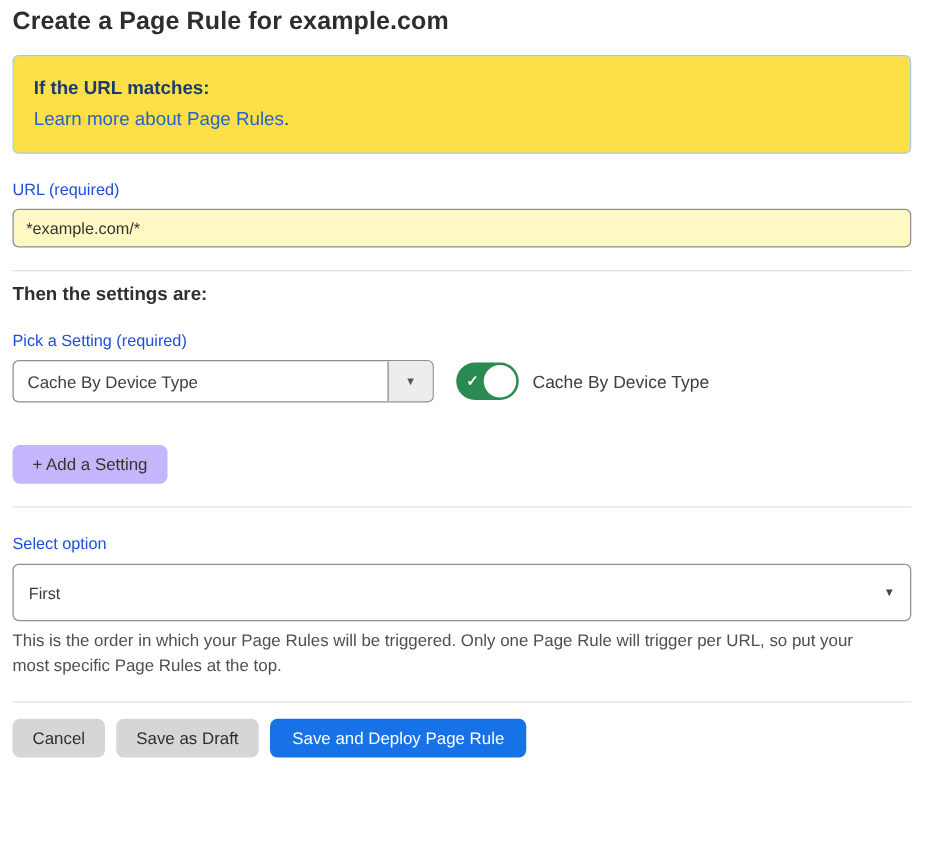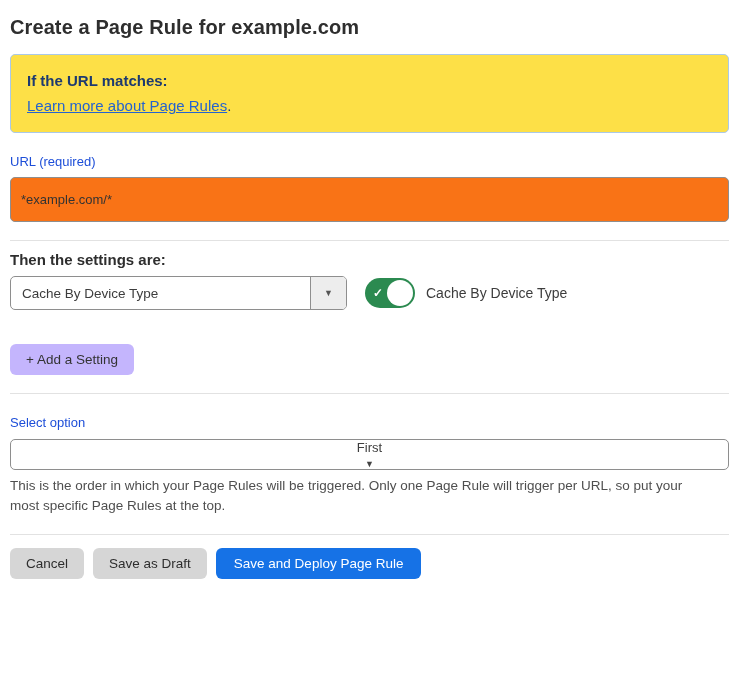--- a/index.html
+++ b/index.html
@@ -5,21 +5,21 @@
   * { box-sizing: border-box; margin: 0; padding: 0; }
   html, body {
     width: 750px;
     background: #ffffff;
     font-family: "Liberation Sans", sans-serif;
     color: #333333;
   }
   .page {
     width: 750px;
     height: 688px;
-    padding: 14px 21px 0 10px;
+    padding: 4px 21px 0 10px;
     overflow: hidden;
   }
   .page-title {
     font-size: 20px;
     font-weight: 700;
     color: #2e2e2e;
     letter-spacing: 0.1px;
     padding-top: 2px;
   }
   
@@ -29,41 +29,40 @@
     border: 1px solid #aac9e8;
     border-radius: 5px;
     padding: 13px 16px 14px 16px;
     color: #1d3a70;
     font-size: 15px;
     line-height: 25px;
   }
   .info-heading { font-weight: 700; }
   .info-link {
     color: #2563cf;
-    text-decoration: underline;
     cursor: pointer;
   }
   .info-period { color: #1d3a70; }
   
   .field-label {
     margin-top: 21px;
     font-size: 13px;
     color: #1d4ed8;
   }
   .text-input {
     margin-top: 8px;
     width: 100%;
-    height: 45px;
+    height: 31px;
     border: 1px solid #8e8e8e;
     border-radius: 5px;
     padding: 0 10px;
     font-size: 13px;
     color: #333333;
     font-family: "Liberation Sans", sans-serif;
-    background: #f97316;
+    background: #fef9c3;
     outline: none;
   }
   .helper-text {
     margin-top: 7px;
     font-size: 13px;
     color: #4f4f4f;
   }
   .divider {
     border: none;
     border-top: 1px solid #e2e2e2;
@@ -156,30 +155,29 @@
     border-radius: 6px;
     padding: 8px 16px;
     font-size: 13.5px;
     font-family: "Liberation Sans", sans-serif;
     cursor: pointer;
   }
   
   .full-select {
     margin-top: 9px;
     width: 100%;
-    height: 31px;
+    height: 46px;
     border: 1px solid #8e8e8e;
     border-radius: 5px;
     background: #ffffff;
     display: flex;
     align-items: center;
     justify-content: space-between;
     padding: 0 12px;
     cursor: pointer;
-    flex-direction: column;
   }
   .full-select .select-text { font-size: 13px; color: #3d3d3d; }
   .full-select .caret { font-size: 9px; color: #444444; }
   .order-helper {
     margin-top: 6px;
     font-size: 13.5px;
     line-height: 20px;
     color: #4f4f4f;
     max-width: 700px;
   }
@@ -213,20 +211,21 @@
     <div><a class="info-link">Learn more about Page Rules</a><span class="info-period">.</span></div>
   </div>
 
   <div class="field-label">URL (required)</div>
   <input class="text-input" type="text" value="*example.com/*" style="">
 
   <hr class="divider">
 
   <div class="section-heading">Then the settings are:</div>
 
+  <div class="field-label">Pick a Setting (required)</div>
 
   <div class="setting-row">
     <div class="select-box">
       <div class="select-value">Cache By Device Type</div>
       <div class="select-arrow-btn">
           <span>▼</span>
         </div>
     </div>
     <div class="toggle-wrap">
       <div class="toggle">

